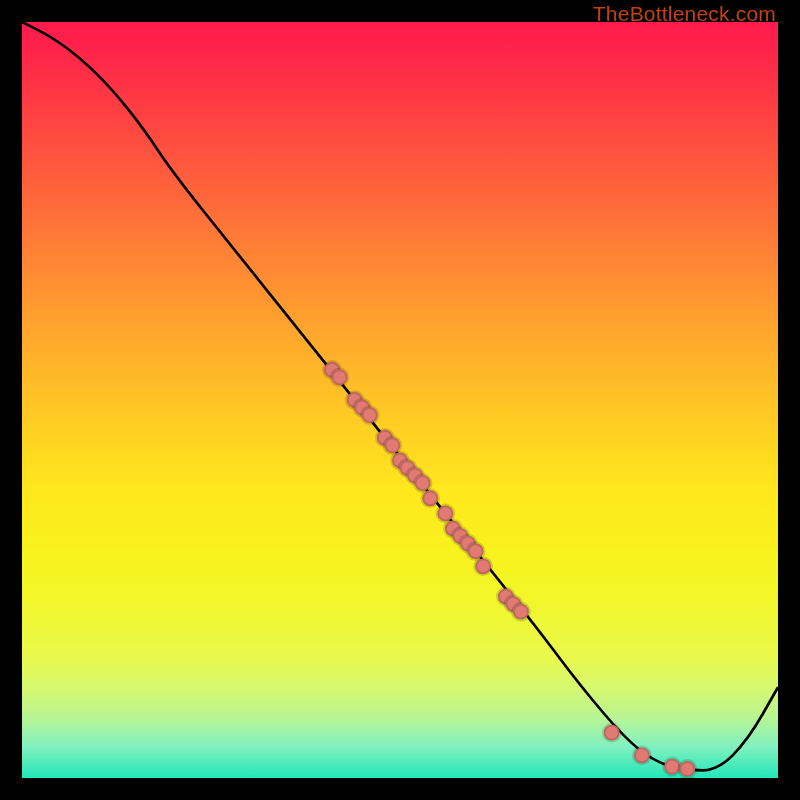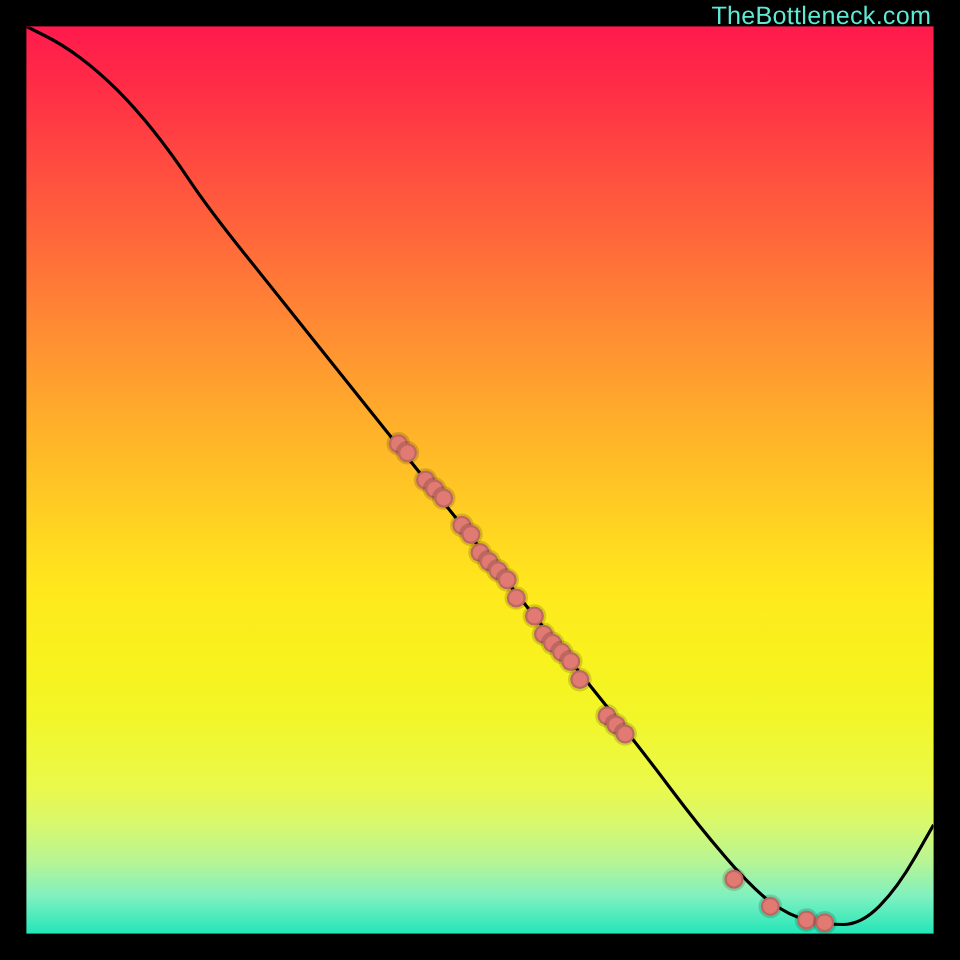--- a/index.html
+++ b/index.html
@@ -39,21 +39,21 @@
       #d7f86e 88%,
       #b8f594 92%,
       #7ef0c0 96%,
       #22e6b8 100%
     );
   }
   .watermark {
     position: absolute;
     top: 2px;
     right: 24px;
-    color: #5eead4;
+    color: #c2410c;
     font-size: 21px;
     font-weight: 500;
     letter-spacing: 0.2px;
     user-select: none;
     pointer-events: none;
   }
   svg.curve {
     position: absolute;
     left: 0;
     top: 0;

